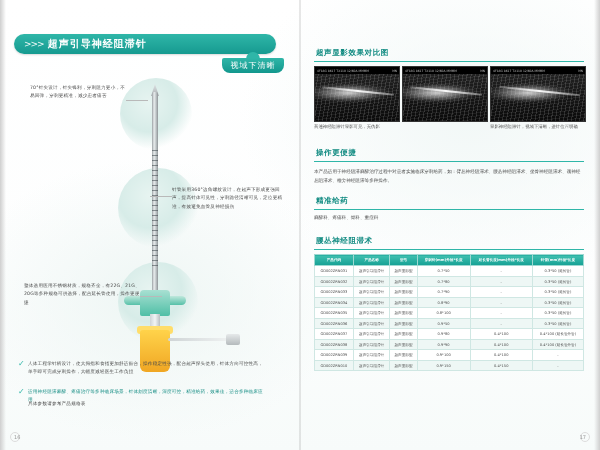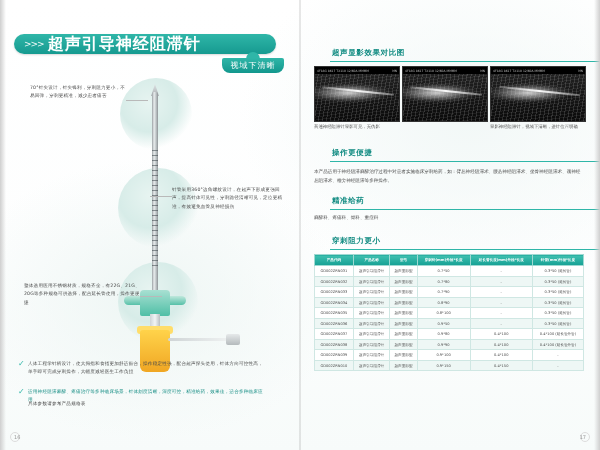--- a/index.html
+++ b/index.html
@@ -33,21 +33,21 @@
     position:absolute;left:14px;top:34px;width:262px;height:20px;
     border-radius:10px;
     background:linear-gradient(180deg,#2fb6a8 0%,#169a90 100%);
     color:#fff;
     display:flex;align-items:center;
     padding-left:10px;
     box-sizing:border-box;
     box-shadow:0 1px 2px rgba(0,0,0,0.15);
   }
   .title-arrows{font-size:9px;letter-spacing:-1px;margin-right:4px;opacity:.95;}
-  .title-text{font-size:16px;font-weight:bold;letter-spacing:1px;}
+  .title-text{font-size:10px;font-weight:bold;letter-spacing:1px;}
 
   .sub-tab{
     position:absolute;left:222px;top:58px;width:62px;height:15px;
     background:linear-gradient(180deg,#2fb6a8,#12978d);
     border-radius:2px 2px 8px 8px;
     color:#fff;font-size:8px;
     display:flex;align-items:center;justify-content:center;
     letter-spacing:1px;
   }
   .sub-tab-notch{
@@ -118,21 +118,21 @@
     background:linear-gradient(90deg,#cfd4d6,#eef1f1);
     border-radius:2px;
   }
   .tube-end{position:absolute;left:226px;top:334px;width:14px;height:11px;background:linear-gradient(180deg,#e6e9ea,#b4babc);border-radius:2px;}
 
   
   .sec-head{
     position:absolute;left:314px;height:14px;width:270px;
     border-bottom:1px solid #2fb6a8;
     color:#0f8a80;font-size:7.5px;font-weight:bold;letter-spacing:.6px;
-    padding-left:2px;box-sizing:border-box;margin-left:16px;
+    padding-left:2px;box-sizing:border-box;
   }
   .sh1{top:48px;}
   .sh2{top:148px;}
   .sh3{top:196px;}
   .sh4{top:236px;}
 
   .usimg{
     position:absolute;top:66px;height:54px;
     background:#111;
     overflow:hidden;
@@ -273,21 +273,21 @@
 
   <div class="cap-txt c1">普通神经阻滞针显影可见，无伪影</div>
   <div class="cap-txt c2">显影神经阻滞针，视域下清晰，进针位置明确</div>
 
   <div class="sec-head sh2">操作更便捷</div>
   <div class="body-txt b1">本产品适用于神经阻滞麻醉治疗过程中对患者实施临床穿刺给药，如：臂丛神经阻滞术、腰丛神经阻滞术、坐骨神经阻滞术、颈神经丛阻滞术、椎旁神经阻滞等多种操作。</div>
 
   <div class="sec-head sh3">精准给药</div>
   <div class="body-txt b2">麻醉科、疼痛科、骨科、重症科</div>
 
-  <div class="sec-head sh4">穿刺阻力更小</div>
+  <div class="sec-head sh4">腰丛神经阻滞术</div>
 
   <table>
     <thead>
       <tr>
         <th>产品代码</th>
         <th>产品名称</th>
         <th>型号</th>
         <th>穿刺针(mm)外径*长度</th>
         <th>延长管长度(mm)外径*长度</th>
         <th>针管(mm)外径*长度</th>

